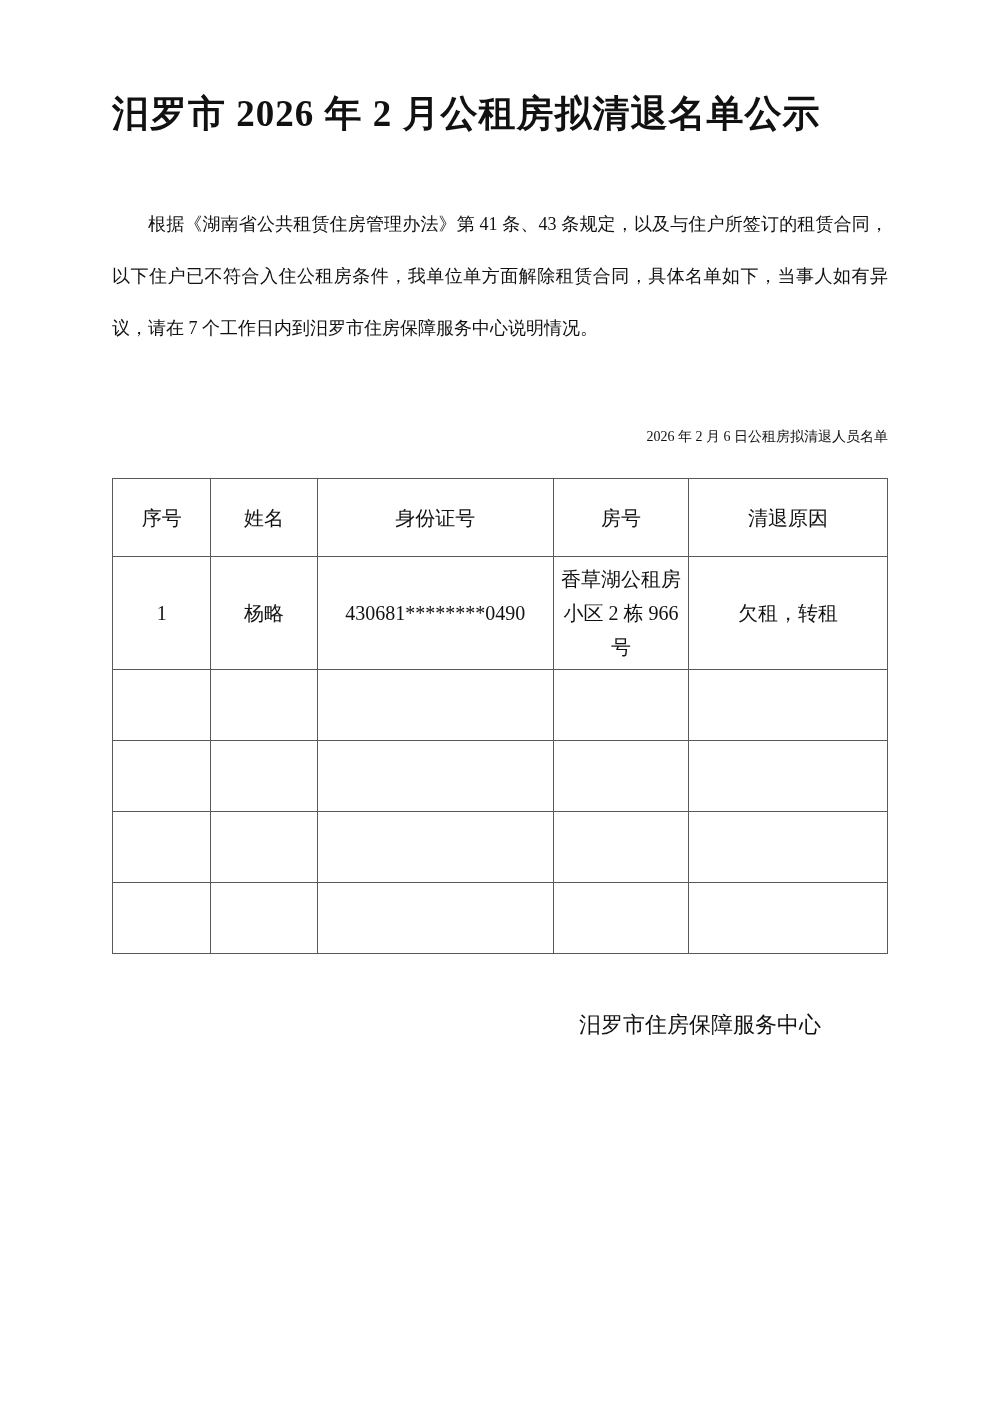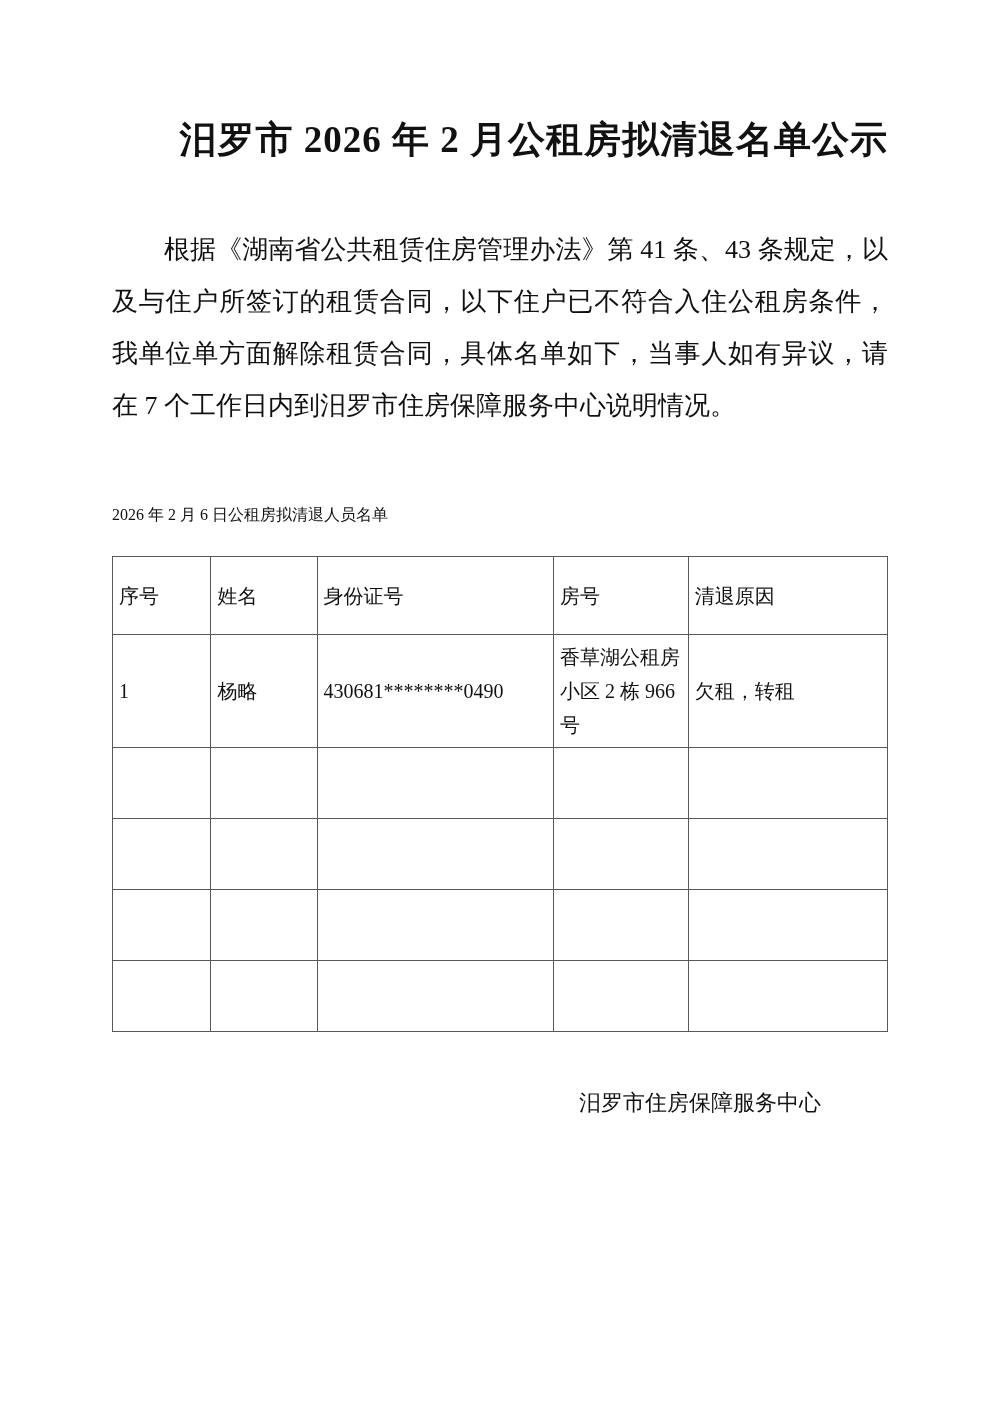--- a/index.html
+++ b/index.html
@@ -14,51 +14,51 @@
     margin: 0 auto;
     background: #ffffff;
     color: #111111;
     font-family: "Liberation Serif", "DejaVu Serif", serif;
     box-sizing: border-box;
     padding: 0 112px;
     overflow: hidden;
   }
   .doc-title {
     margin: 0;
-    padding-top: 118px;
+    padding-top: 92px;
     font-size: 37px;
     font-weight: bold;
-    text-align: right;
+    text-align: left;
     line-height: 1.2;
     letter-spacing: 1px;
   }
   .intro {
     margin: 62px 0 0 0;
-    font-size: 26px;
+    font-size: 18px;
     line-height: 52px;
     text-align: justify;
     text-justify: inter-character;
     text-indent: 2em;
   }
   .table-caption {
     margin: 68px 0 0 0;
-    font-size: 16px;
+    font-size: 14px;
     line-height: 30px;
-    text-align: left;
+    text-align: right;
   }
   table.roster {
     margin-top: 26px;
     width: 100%;
     border-collapse: collapse;
     table-layout: fixed;
     font-size: 20px;
   }
   table.roster td, table.roster th {
     border: 1px solid #595959;
-    text-align: left;
+    text-align: center;
     vertical-align: middle;
     font-weight: normal;
     padding: 4px 6px;
     line-height: 1.7;
     word-break: break-all;
   }
   tr.header-row { height: 78px; }
   tr.data-row   { height: 113px; }
   tr.empty-row  { height: 71px; }
   .footer-block {

